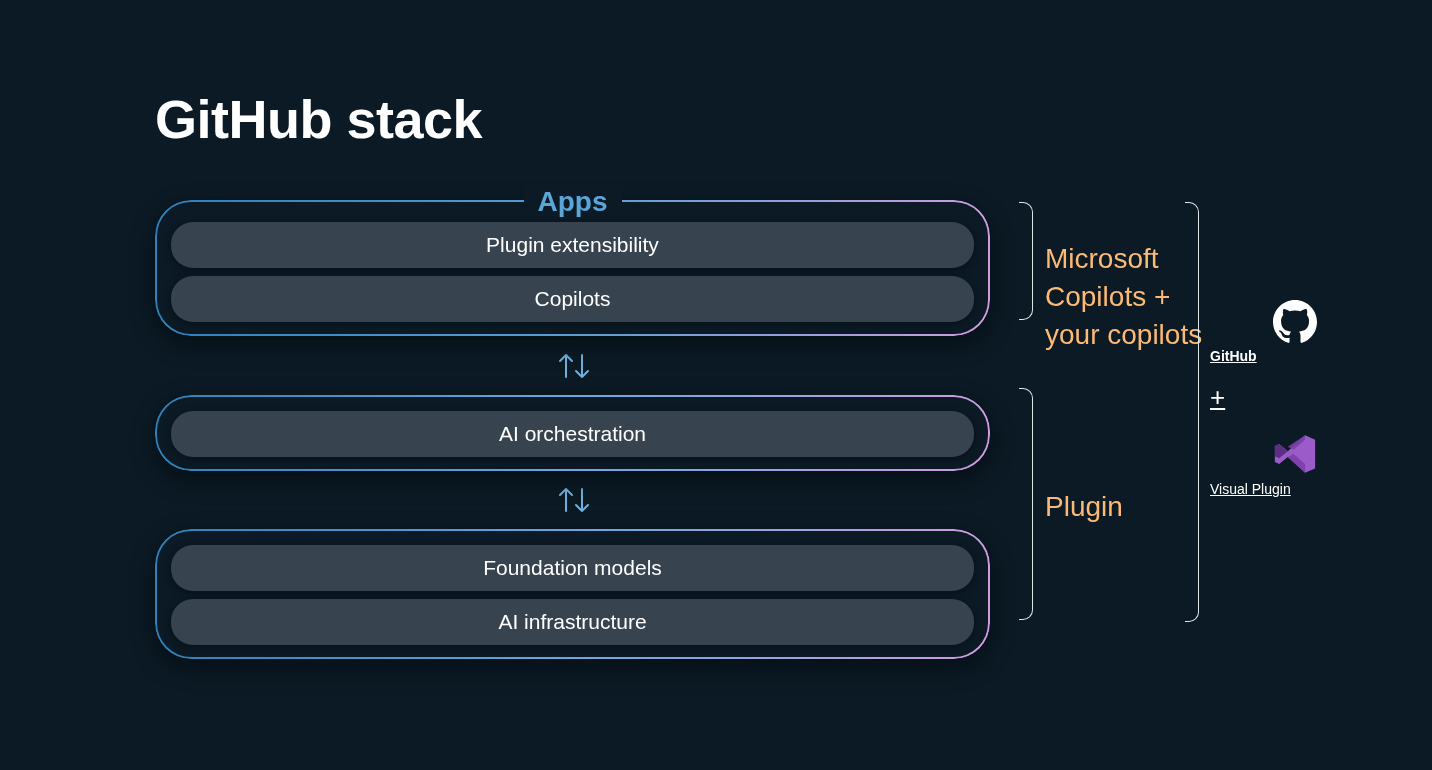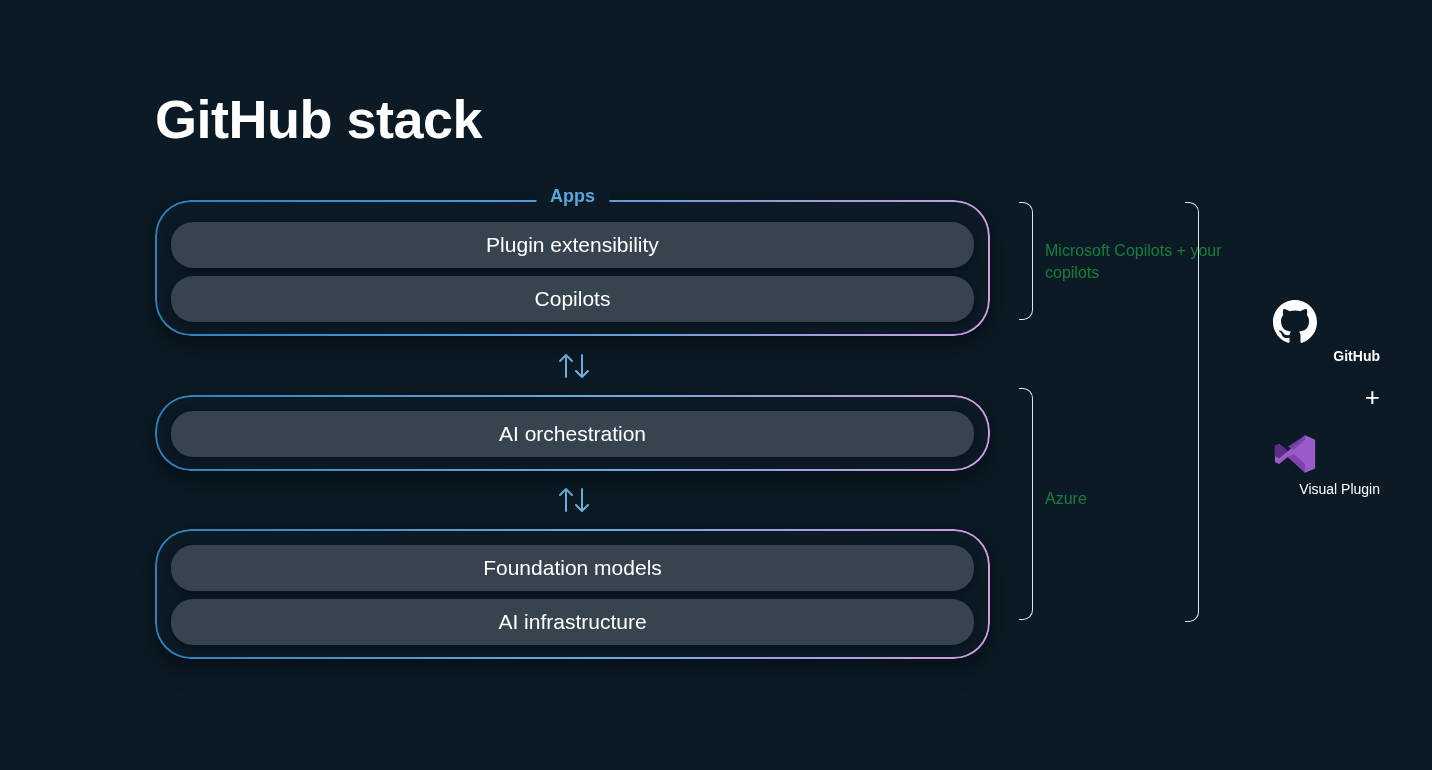--- a/index.html
+++ b/index.html
@@ -51,21 +51,21 @@
   .grad-border.g3::before { background: linear-gradient(95deg, #2f7fb8 0%, #6aa7de 50%, #d19de0 100%); }
 
   .group-label {
     position: absolute;
     top: -14px;
     left: 50%;
     transform: translateX(-50%);
     background: #0b1a25;
     padding: 0 14px;
     color: #5aa6d9;
-    font-size: 18px;
+    font-size: 28px;
     font-weight: 600;
     z-index: 2;
   }
   .item {
     background: #37434e;
     border-radius: 22px;
     text-align: center;
     padding: 11px 0;
     font-size: 21px;
     font-weight: 400;
@@ -102,34 +102,35 @@
     border-bottom-right-radius: 10px;
     width: 14px;
   }
   .bracket.b1 { top: 4px; height: 118px; left: 14px; }
   .bracket.b2 { top: 190px; height: 232px; left: 14px; }
   .bracket.big {
     top: 4px; height: 420px; left: 180px;
   }
   .label-text {
     position: absolute;
-    color: #15803d;
-    font-size: 16px;
+    color: #fdba74;
+    font-size: 28px;
     line-height: 1.35;
   }
   .label-copilots { top: 42px; left: 40px; width: 180px; }
   .label-azure { top: 290px; left: 40px; }
 
   .tools {
     position: absolute;
     top: 300px;
     left: 1210px;
     width: 170px;
-    text-align: right;
+    text-align: left;
     color: #fff;
+    text-decoration: underline;
   }
   .tools .github { margin-bottom: 18px; }
   .tools .plus { font-size: 26px; font-weight: 300; margin: 10px 0 18px; }
   .tools .vs { margin-top: 6px; }
   .tools .caption { font-size: 14px; font-weight: 600; margin-top: 4px; }
   .tools svg { display: block; margin: 0 auto; }
 </style>
 </head>
 <body>
 
@@ -170,21 +171,21 @@
     <div class="item">AI infrastructure</div>
   </div>
 
 </div>
 
 <div class="right-col">
   <div class="bracket b1"></div>
   <div class="label-text label-copilots">Microsoft Copilots + your copilots</div>
 
   <div class="bracket b2"></div>
-  <div class="label-text label-azure">Azure</div>
+  <div class="label-text label-azure">Plugin</div>
 
   <div class="bracket big"></div>
 </div>
 
 <div class="tools">
   <div class="github">
     <svg width="44" height="44" viewBox="0 0 16 16" fill="#ffffff">
       <path d="M8 0C3.58 0 0 3.58 0 8c0 3.54 2.29 6.53 5.47 7.59.4.07.55-.17.55-.38 0-.19-.01-.82-.01-1.49-2.01.37-2.53-.49-2.69-.94-.09-.23-.48-.94-.82-1.13-.28-.15-.68-.52-.01-.53.63-.01 1.08.58 1.23.82.72 1.21 1.87.87 2.33.66.07-.52.28-.87.51-1.07-1.78-.2-3.64-.89-3.64-3.95 0-.87.31-1.59.82-2.15-.08-.2-.36-1.02.08-2.12 0 0 .67-.21 2.2.82.64-.18 1.32-.27 2-.27.68 0 1.36.09 2 .27 1.53-1.04 2.2-.82 2.2-.82.44 1.1.16 1.92.08 2.12.51.56.82 1.27.82 2.15 0 3.07-1.87 3.75-3.65 3.95.29.25.54.73.54 1.48 0 1.07-.01 1.93-.01 2.2 0 .21.15.46.55.38A8.013 8.013 0 0016 8c0-4.42-3.58-8-8-8z"></path>
     </svg>
     <div class="caption">GitHub</div>

